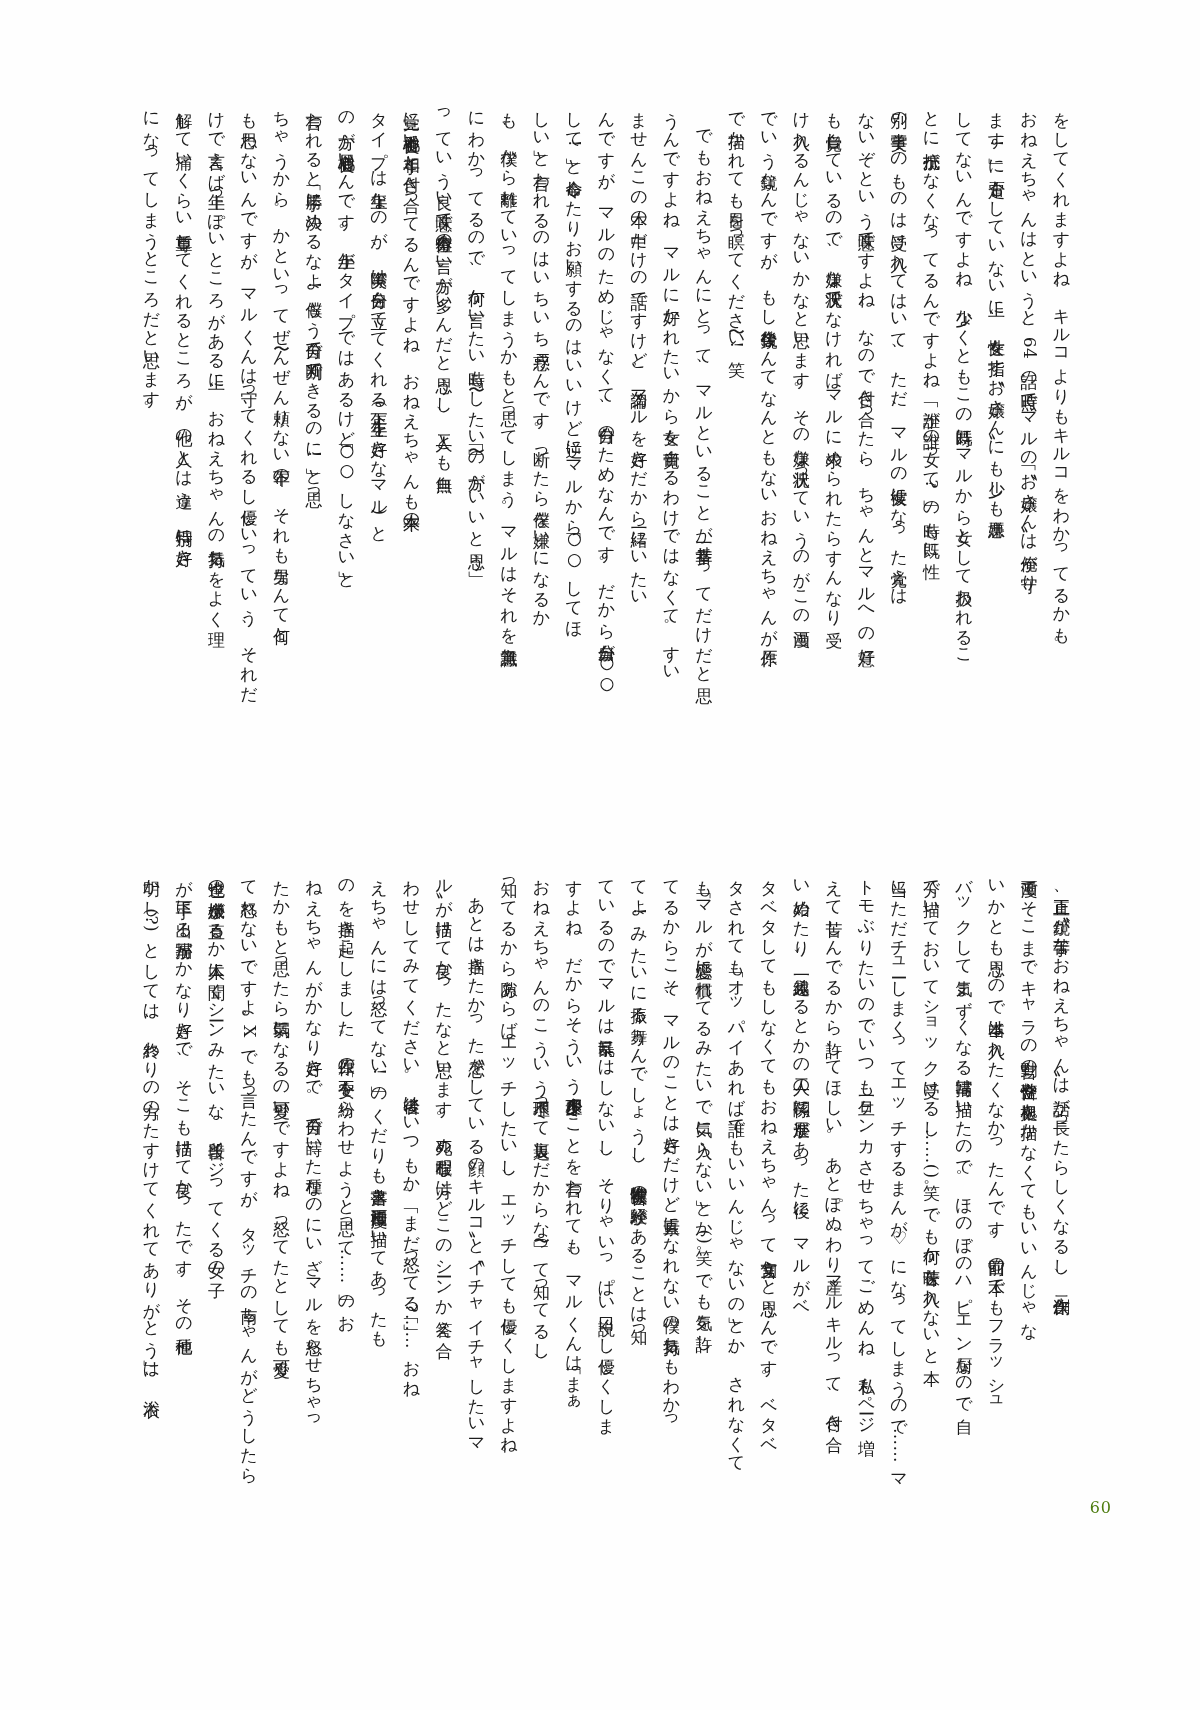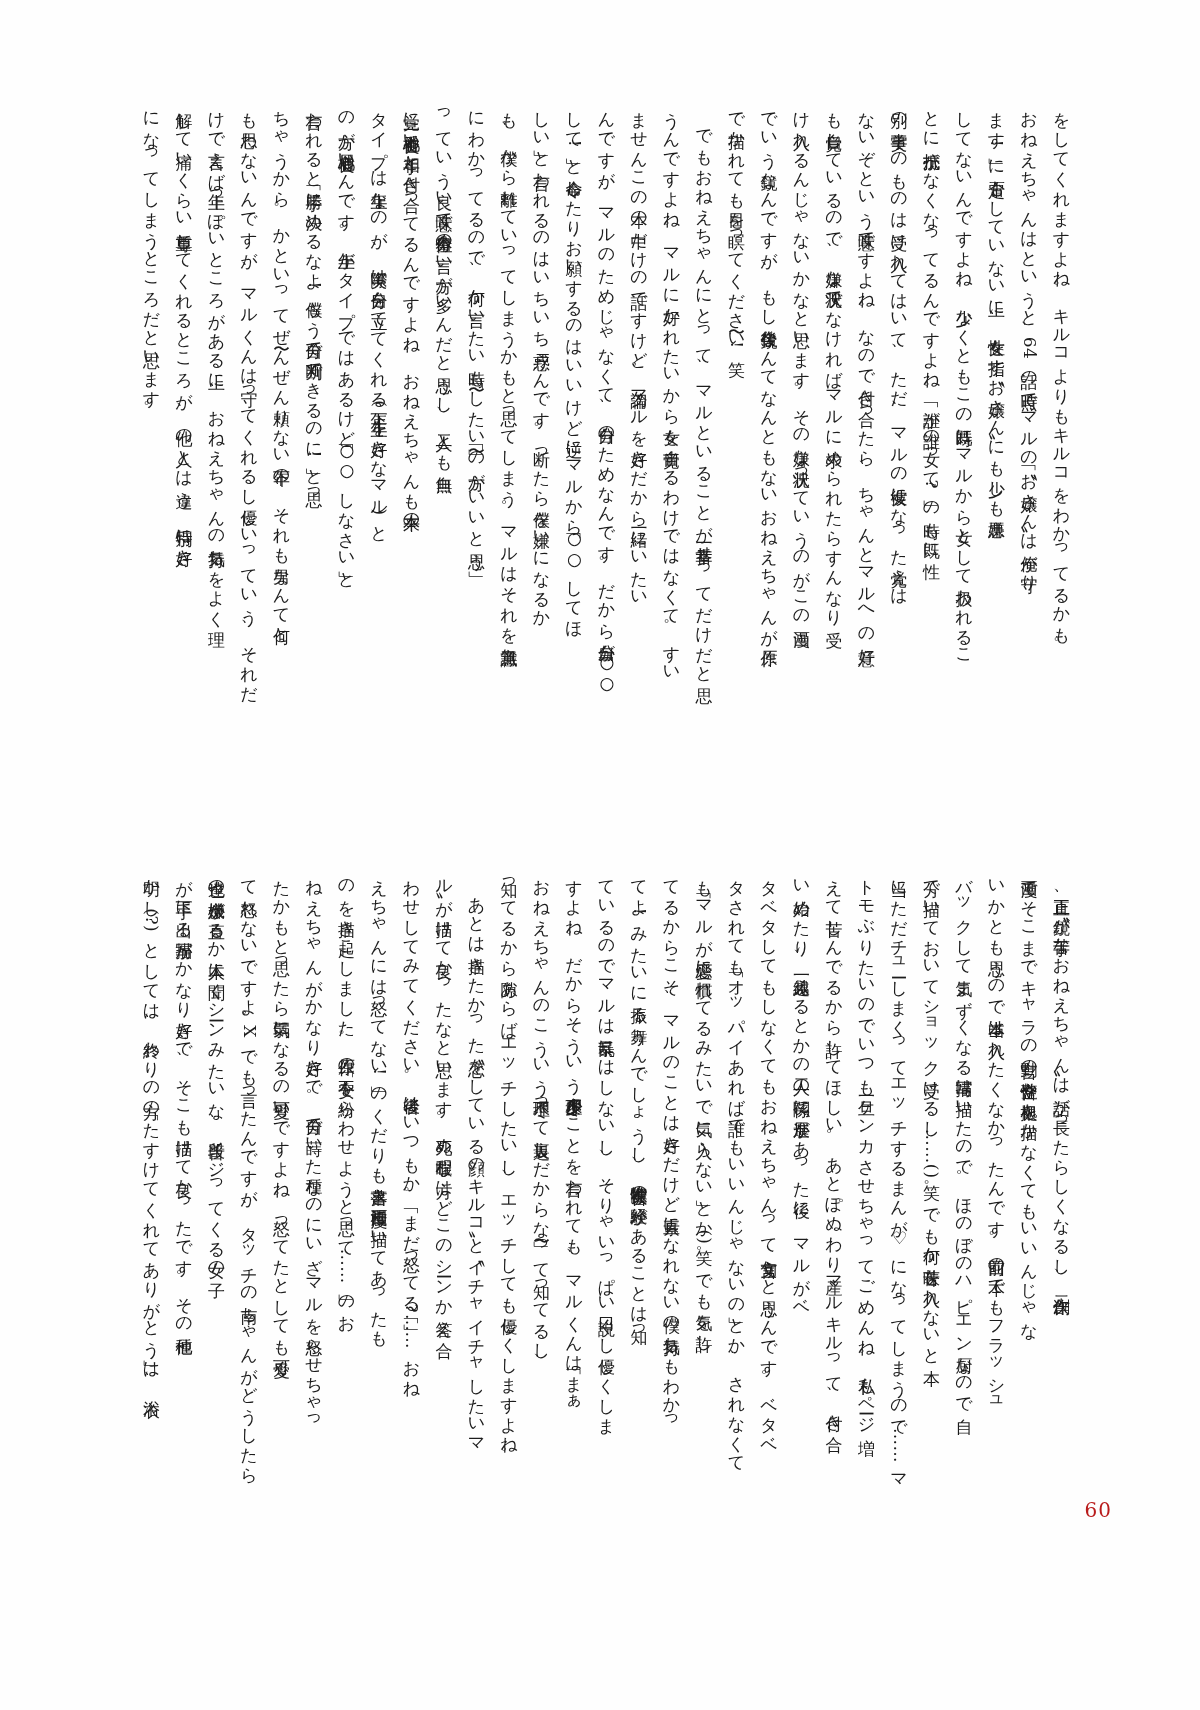--- a/index.html
+++ b/index.html
@@ -36,22 +36,22 @@
   .column {
     margin: 0;
     padding: 0;
     line-height: 32.5px; 
     white-space: pre-wrap;
   }
   .page-number {
     position: absolute;
     top: 1498px;
     right: 88px;
-    font-size: 20px;
-    color: #b91c1c;
+    font-size: 16px;
+    color: #4d7c0f;
     letter-spacing: 1px;
   }
 </style>
 </head>
 <body>
 
 <div class="page">
   <section class="text-block text-block-top">
       <p class="column">をしてくれますよね。キルコよりもキルコをわかってるかも。</p>
       <p class="column">おねえちゃんはというと、64話の時点でマルの「〝お嬢さん〟は俺が守り</p>

